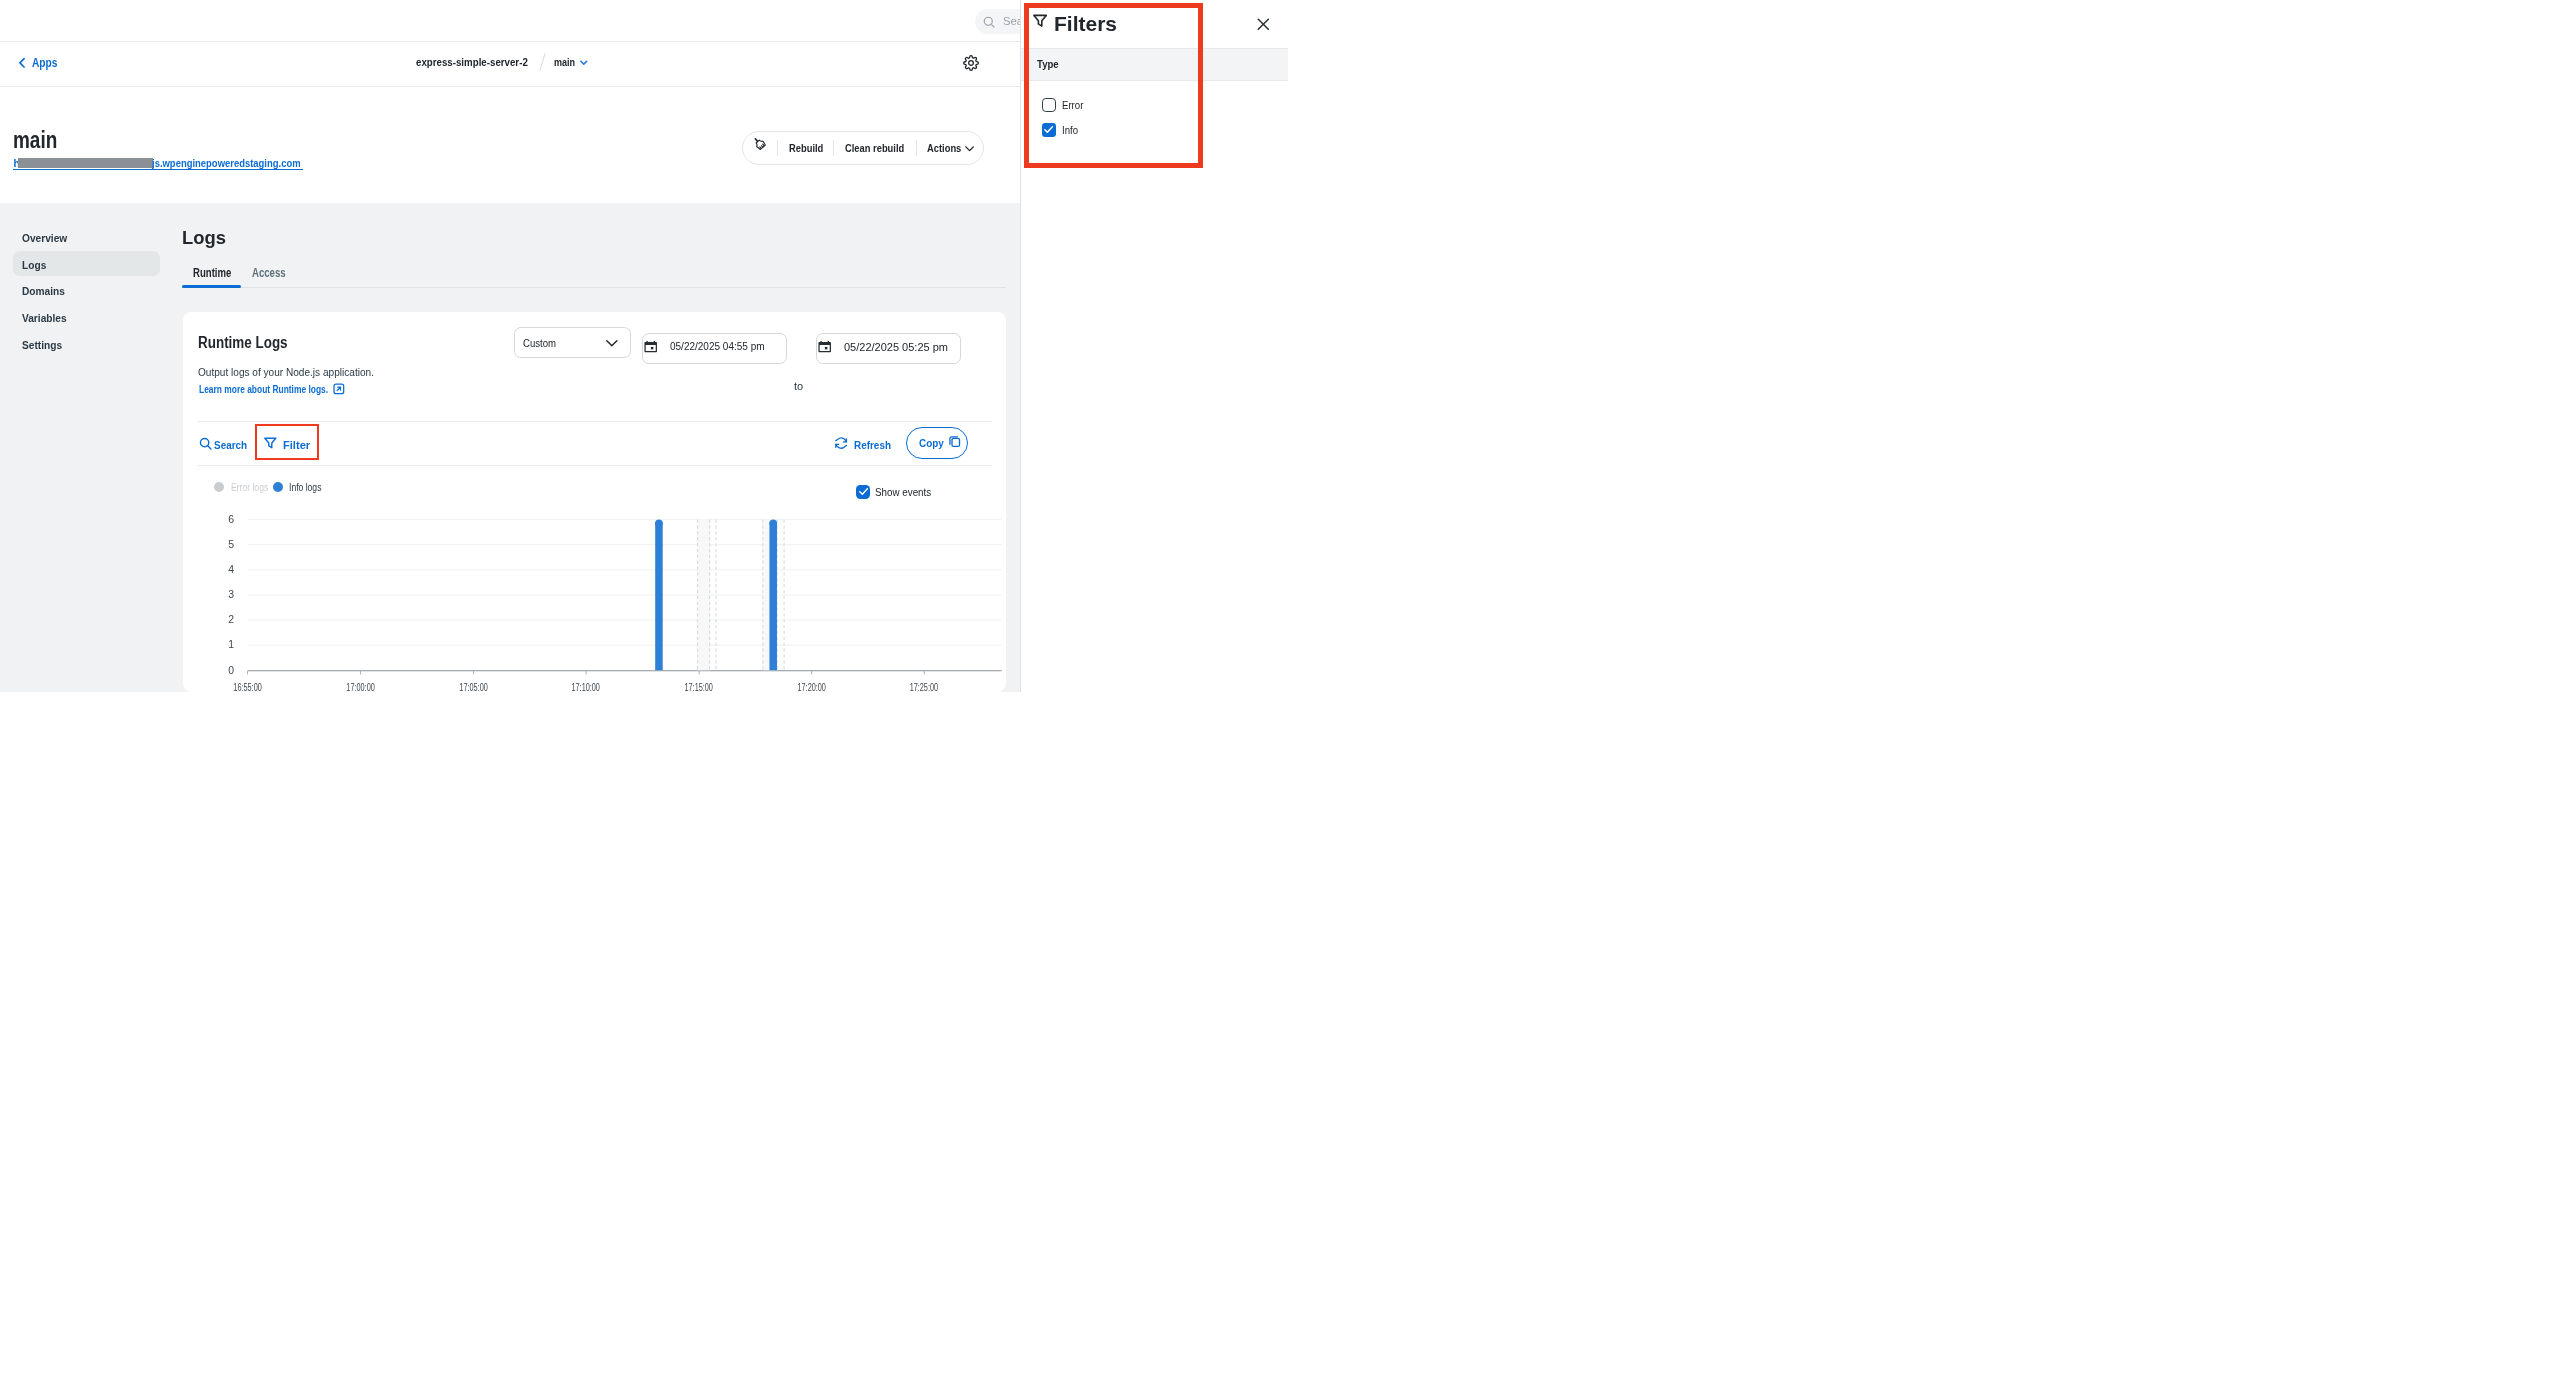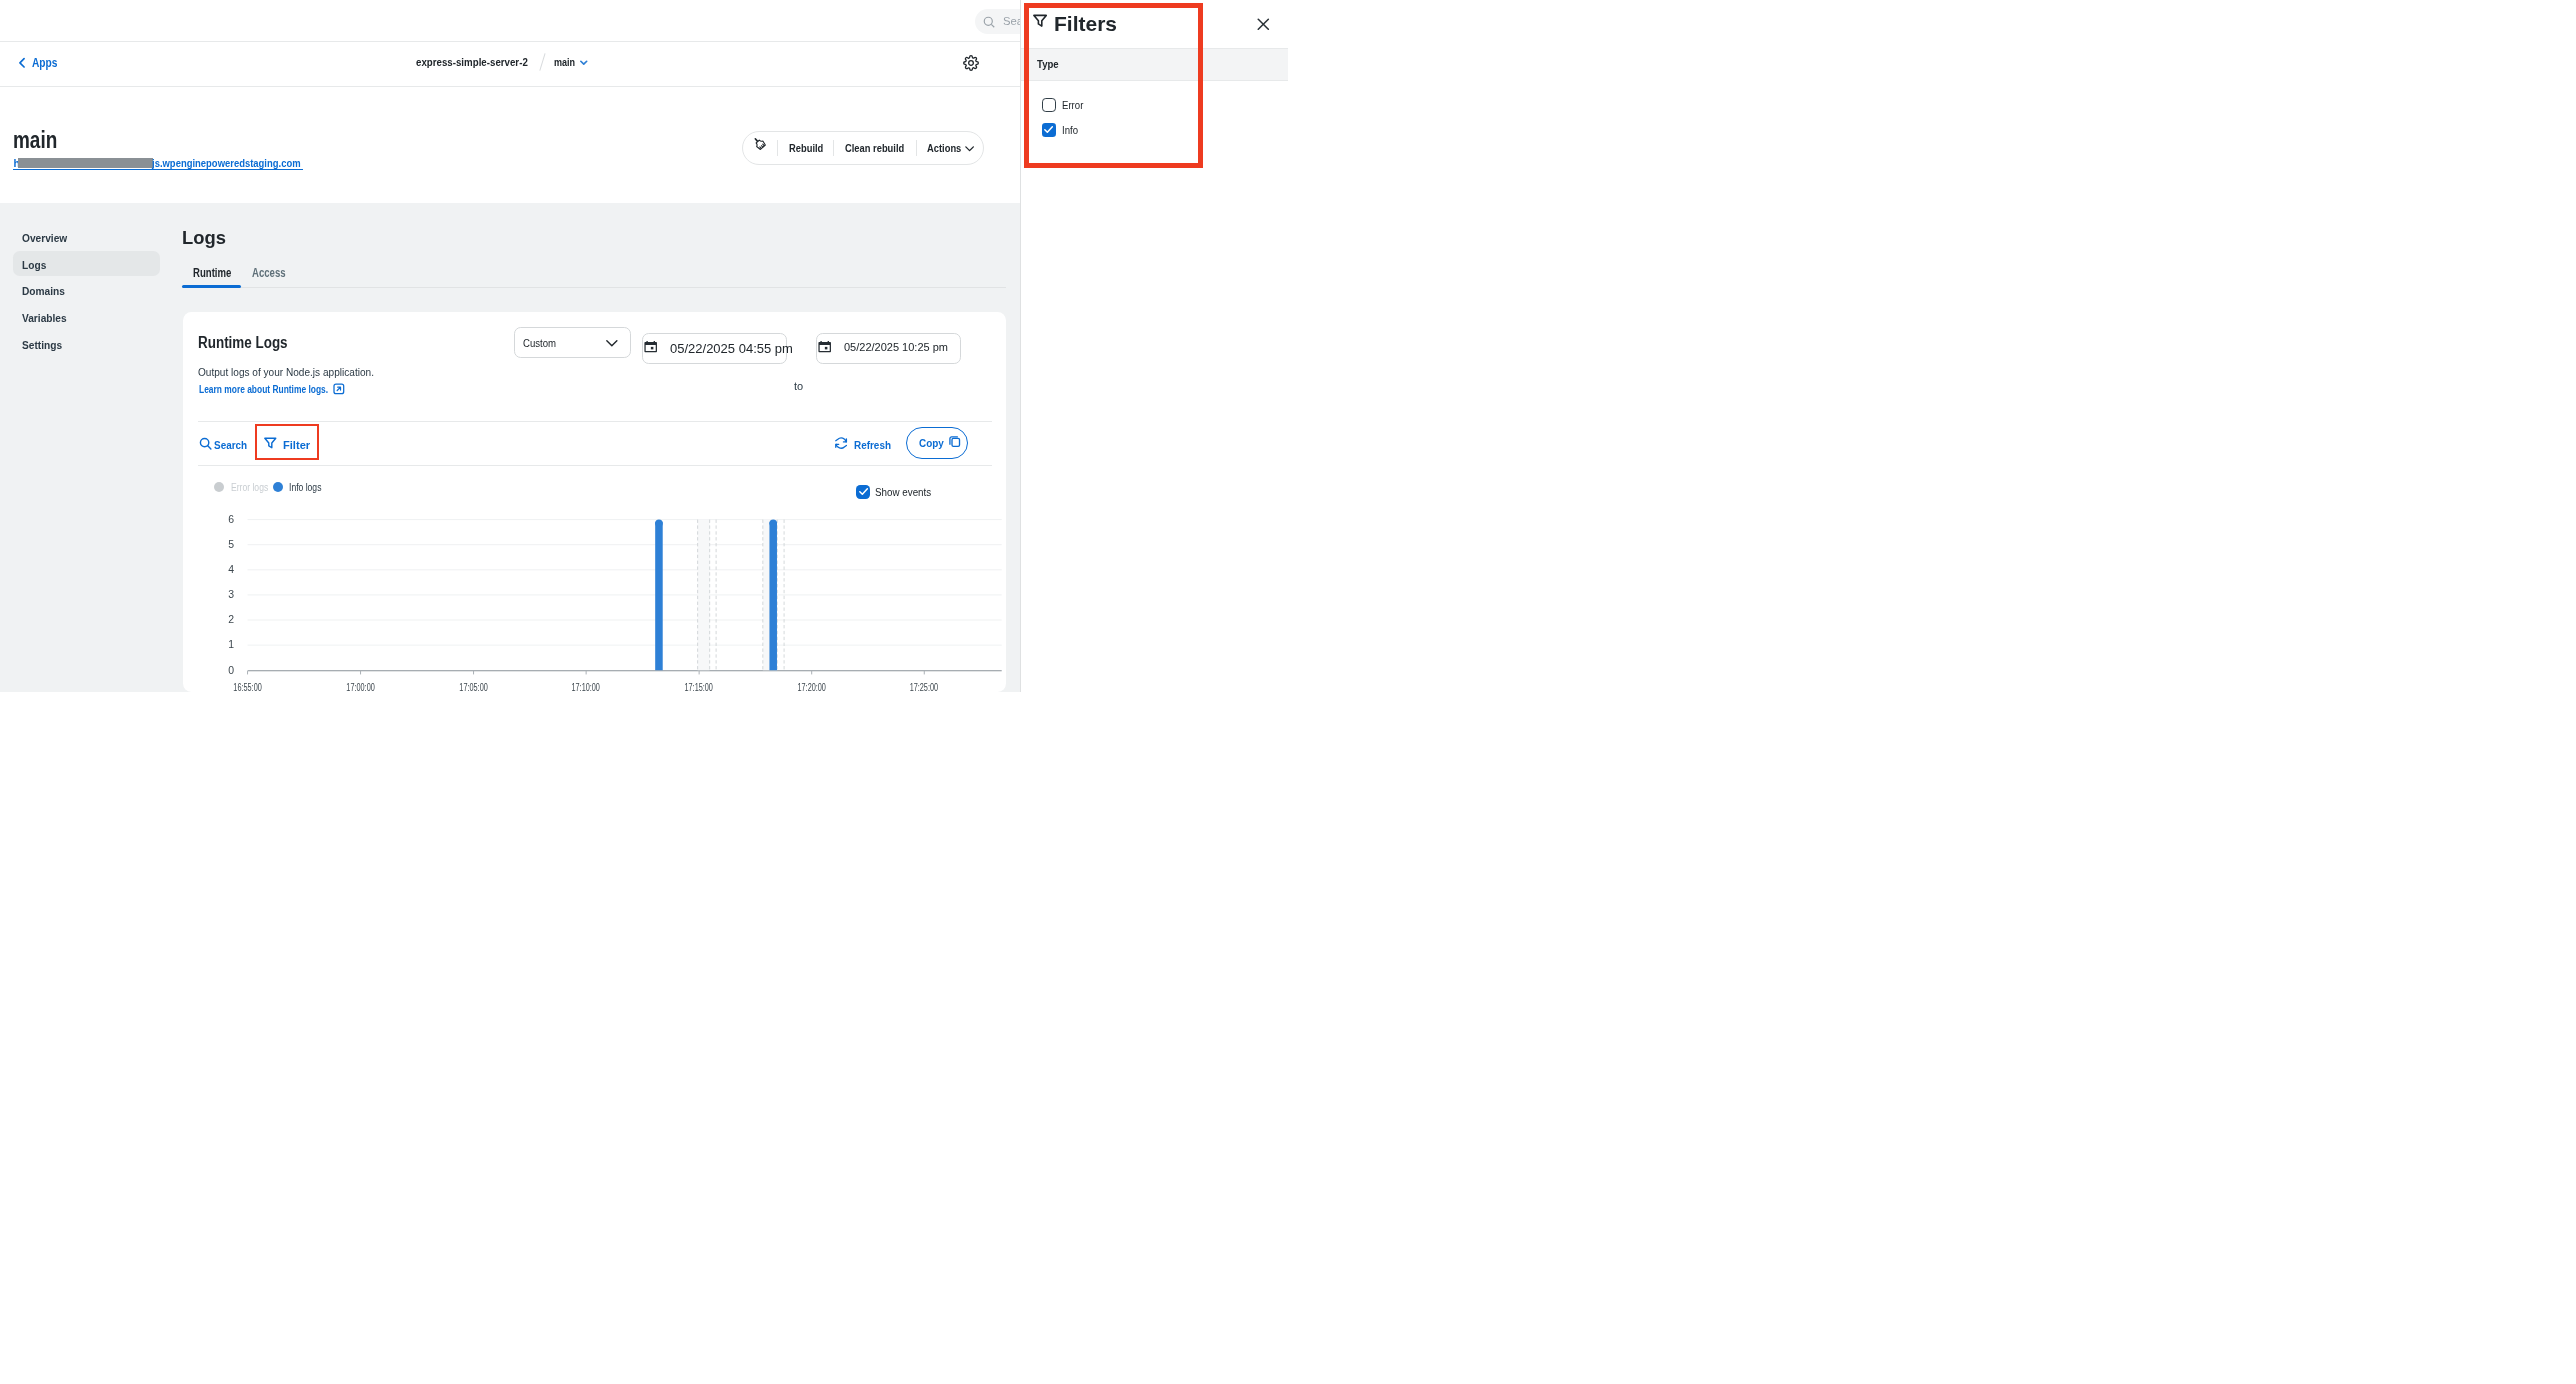--- a/index.html
+++ b/index.html
@@ -94,29 +94,29 @@
 <div class="abs n85" style="left:523px;top:337px;font-size:11.3px;">Custom</div>
 <svg class="abs" style="left:606px;top:340px;" width="11.7" height="6.7" viewBox="0 0 14 8" fill="none" stroke="#21272c" stroke-width="1.7" stroke-linecap="round" stroke-linejoin="round">
     <polyline points="1,1 7,7 13,1"></polyline>
   </svg>
 
 <div class="abs" style="left:642px;top:333px;width:145px;height:31px;border:0.8px solid #d5d8da;border-radius:6.7px;background:#fff;"></div>
 <svg class="abs" style="left:644px;top:340px;" width="13.4" height="13.4" viewBox="0 0 16 16">
     <path fill="#262d33" d="M4.5 1.2v1.1h7V1.2h1.6v1.1h1.2c.7 0 1.2.5 1.2 1.2v10c0 .7-.5 1.2-1.2 1.2H1.7c-.7 0-1.2-.5-1.2-1.2v-10c0-.7.5-1.2 1.2-1.2h1.2V1.2h1.6zM14 6H2v7.2h12V6z"></path>
     <rect x="8.2" y="8.2" width="3" height="3" fill="#262d33"></rect>
   </svg>
-<div class="abs" style="left:670px;top:341px;font-size:13px;">05/22/2025 04:55 pm</div>
+<div class="abs" style="left:670px;top:341px;font-size:10px;">05/22/2025 04:55 pm</div>
 <div class="abs" style="left:794px;top:343px;font-size:11px;color:#2c3a45;margin-top:37px;">to</div>
 
 <div class="abs" style="left:816px;top:333px;width:145px;height:31px;border:0.8px solid #d5d8da;border-radius:6.7px;background:#fff;"></div>
 <svg class="abs" style="left:818px;top:340px;" width="13.4" height="13.4" viewBox="0 0 16 16">
     <path fill="#262d33" d="M4.5 1.2v1.1h7V1.2h1.6v1.1h1.2c.7 0 1.2.5 1.2 1.2v10c0 .7-.5 1.2-1.2 1.2H1.7c-.7 0-1.2-.5-1.2-1.2v-10c0-.7.5-1.2 1.2-1.2h1.2V1.2h1.6zM14 6H2v7.2h12V6z"></path>
     <rect x="8.2" y="8.2" width="3" height="3" fill="#262d33"></rect>
   </svg>
-<div class="abs" style="left:844px;top:341px;font-size:11px;">05/22/2025 10:25 pm</div>
+<div class="abs" style="left:844px;top:341px;font-size:11px;">05/22/2025 05:25 pm</div>
 
 <div class="abs" style="left:198px;top:421px;width:794px;height:0.8px;background:#e7e9ea;"></div>
 <svg class="abs" style="left:199px;top:437px;" width="13.4" height="13.4" viewBox="0 0 16 16" fill="none" stroke="#0b6cd3" stroke-width="1.7">
     <circle cx="6.7" cy="6.7" r="5"></circle>
     <line x1="10.5" y1="10.5" x2="14.2" y2="14.2" stroke-linecap="round"></line>
   </svg>
 <div class="abs blue bold n85" style="left:214px;top:438px;font-size:11.7px;">Search</div>
 
 <div class="abs" style="left:255px;top:424px;width:64px;height:36px;border:2.9px solid #ee3b20;"></div>
 <svg class="abs" style="left:264px;top:437px;" width="12.6" height="12.6" viewBox="0 0 15 15" fill="none" stroke="#0b6cd3" stroke-width="1.7" stroke-linejoin="round">

